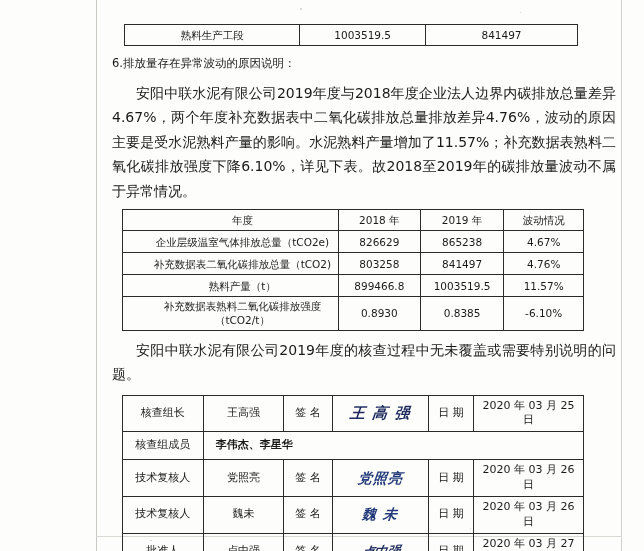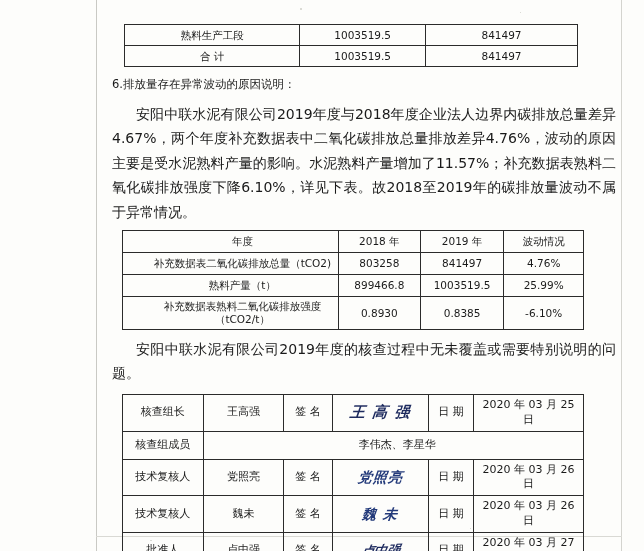--- a/index.html
+++ b/index.html
@@ -145,50 +145,51 @@
 
   <div class="content">
 
     <table class="t1">
       <tbody>
           <tr>
         <td class="c1">熟料生产工段</td>
         <td class="c2">1003519.5</td>
         <td class="c3">841497</td>
       </tr>
-      <tr>
-        <td class="c1">合    计</td>
-        <td class="c2">1003519.5</td>
-        <td class="c3">841497</td>
-      </tr>
     </tbody>
       </table>
 
     <div class="num-head">6.排放量存在异常波动的原因说明：</div>
     <div class="para indent">安阳中联水泥有限公司2019年度与2018年度企业法人边界内碳排放总量差异4.67%，两个年度补充数据表中二氧化碳排放总量排放差异4.76%，波动的原因主要是受水泥熟料产量的影响。水泥熟料产量增加了11.57%；补充数据表熟料二氧化碳排放强度下降6.10%，详见下表。故2018至2019年的碳排放量波动不属于异常情况。</div>
 
     <table class="t2">
       <tbody>
           <tr>
         <th class="lc">年度</th>
         <th class="vc">2018 年</th>
         <th class="vc">2019 年</th>
         <th class="wc">波动情况</th>
       </tr>
       <tr>
+        <td class="lc">企业层级温室气体排放总量（tCO2e)</td>
+        <td>826629</td>
+        <td>865238</td>
+        <td>4.67%</td>
+      </tr>
+      <tr>
         <td class="lc">补充数据表二氧化碳排放总量（tCO2)</td>
         <td>803258</td>
         <td>841497</td>
         <td>4.76%</td>
       </tr>
       <tr>
         <td class="lc">熟料产量（t）</td>
         <td>899466.8</td>
         <td>1003519.5</td>
-        <td>25.99%</td>
+        <td>11.57%</td>
       </tr>
       <tr>
         <td class="lc two-line">补充数据表熟料二氧化碳排放强度（tCO2/t）</td>
         <td>0.8930</td>
         <td>0.8385</td>
         <td>-6.10%</td>
       </tr>
     </tbody>
       </table>
 
@@ -201,21 +202,21 @@
         <td class="nm">王高强</td>
         <td class="sg">签 名</td>
         <td class="sig sig-cell">
           <span class="handwriting">王 高 强</span>
         </td>
         <td class="dl">日 期</td>
         <td class="dt">2020 年 03 月 25 日</td>
       </tr>
       <tr>
         <td class="lab">核查组成员</td>
-        <td colspan="5" style="text-align:center; padding-left:12px;">李伟杰、李星华</td>
+        <td colspan="5" style="text-align:left; padding-left:12px;font-weight:bold;">李伟杰、李星华</td>
       </tr>
       <tr>
         <td class="lab">技术复核人</td>
         <td class="nm">党照亮</td>
         <td class="sg">签 名</td>
         <td class="sig sig-cell">
           <span class="handwriting blue2">党照亮</span>
         </td>
         <td class="dl">日 期</td>
         <td class="dt">2020 年 03 月 26 日</td>

